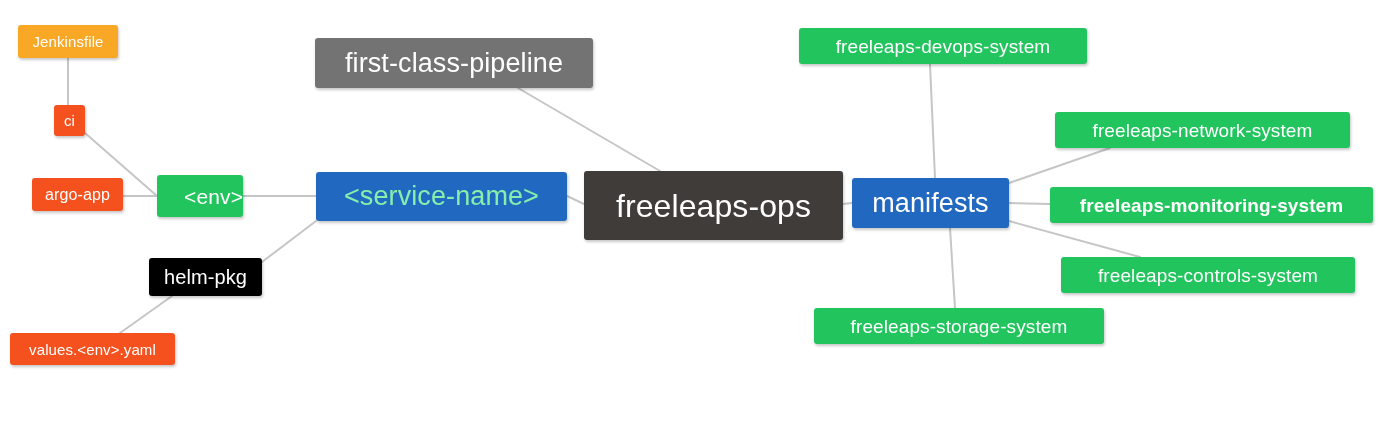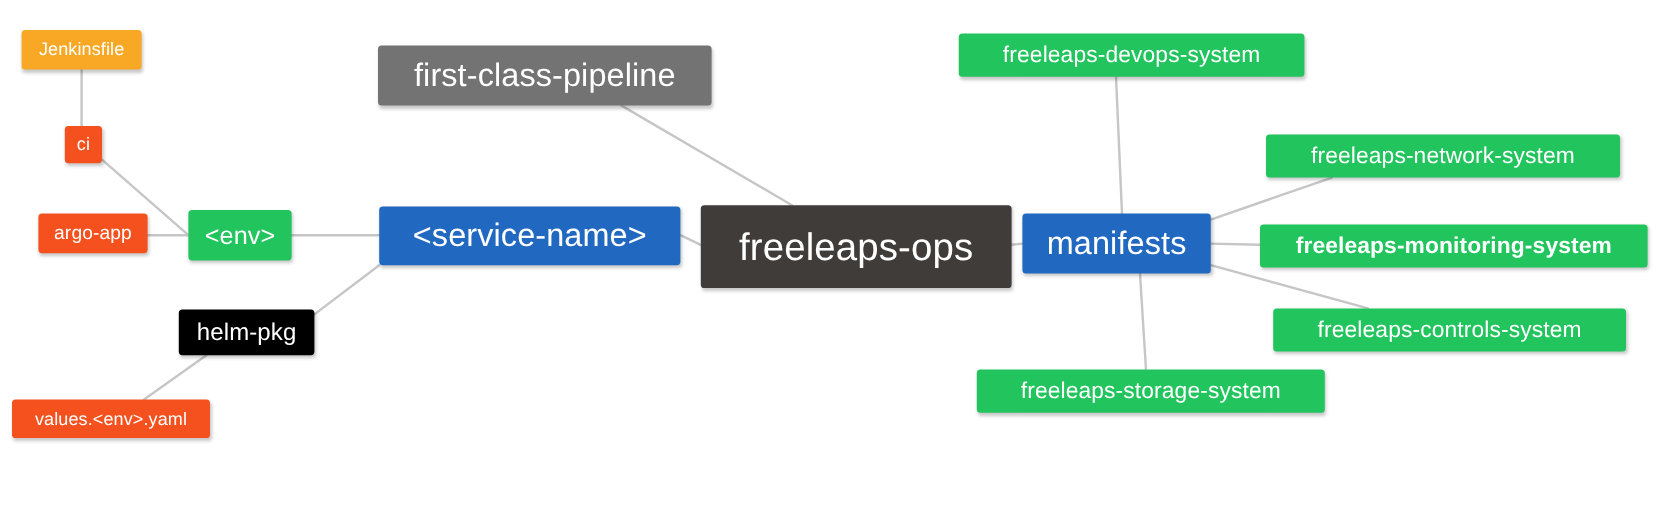--- a/index.html
+++ b/index.html
@@ -70,33 +70,33 @@
   <div id="node-layer">
       <div class="node" style="left: 18px; top: 25px; width: 100px; height: 33px; background: rgb(249, 168, 37); font-size: 15px; color: rgb(255, 255, 255);">
         <span class="node-label">Jenkinsfile</span>
       </div>
       <div class="node" style="left: 54px; top: 105px; width: 31px; height: 31px; background: rgb(244, 81, 30); font-size: 15px; color: rgb(255, 255, 255);">
         <span class="node-label">ci</span>
       </div>
       <div class="node" style="left: 32px; top: 178px; width: 91px; height: 33px; background: rgb(244, 81, 30); font-size: 16px; color: rgb(255, 255, 255);">
         <span class="node-label">argo-app</span>
       </div>
-      <div class="node" style="left: 157px; top: 175px; width: 86px; height: 42px; background: rgb(33, 196, 93); font-size: 21px; color: rgb(255, 255, 255);">
+      <div class="node" style="left: 157px; top: 175px; width: 86px; height: 42px; background: rgb(33, 196, 93); font-size: 21px; color: rgb(255, 255, 255); justify-content: flex-end;">
         <span class="node-label">&lt;env&gt;</span>
       </div>
       <div class="node" style="left: 149px; top: 258px; width: 113px; height: 38px; background: #000000; font-size: 20px; color: rgb(255, 255, 255);">
         <span class="node-label">helm-pkg</span>
       </div>
       <div class="node" style="left: 10px; top: 333px; width: 165px; height: 32px; background: rgb(244, 81, 30); font-size: 15px; color: rgb(255, 255, 255);">
         <span class="node-label">values.&lt;env&gt;.yaml</span>
       </div>
       <div class="node" style="left: 315px; top: 38px; width: 278px; height: 50px; background: #737373; font-size: 27px; color: rgb(255, 255, 255);">
         <span class="node-label">first-class-pipeline</span>
       </div>
-      <div class="node" style="left: 316px; top: 172px; width: 251px; height: 49px; background: rgb(33, 104, 192); font-size: 27px; color: #ffffff;">
+      <div class="node" style="left: 316px; top: 172px; width: 251px; height: 49px; background: rgb(33, 104, 192); font-size: 27px; color: #86efac;">
         <span class="node-label">&lt;service-name&gt;</span>
       </div>
       <div class="node" style="left: 584px; top: 171px; width: 259px; height: 69px; background: rgb(64, 60, 57); font-size: 32px; color: rgb(255, 255, 255);">
         <span class="node-label">freeleaps-ops</span>
       </div>
       <div class="node" style="left: 852px; top: 178px; width: 157px; height: 50px; background: rgb(33, 104, 192); font-size: 27px; color: rgb(255, 255, 255);">
         <span class="node-label">manifests</span>
       </div>
       <div class="node" style="left: 799px; top: 28px; width: 288px; height: 36px; background: rgb(33, 196, 93); font-size: 19px; color: rgb(255, 255, 255);">
         <span class="node-label">freeleaps-devops-system</span>

